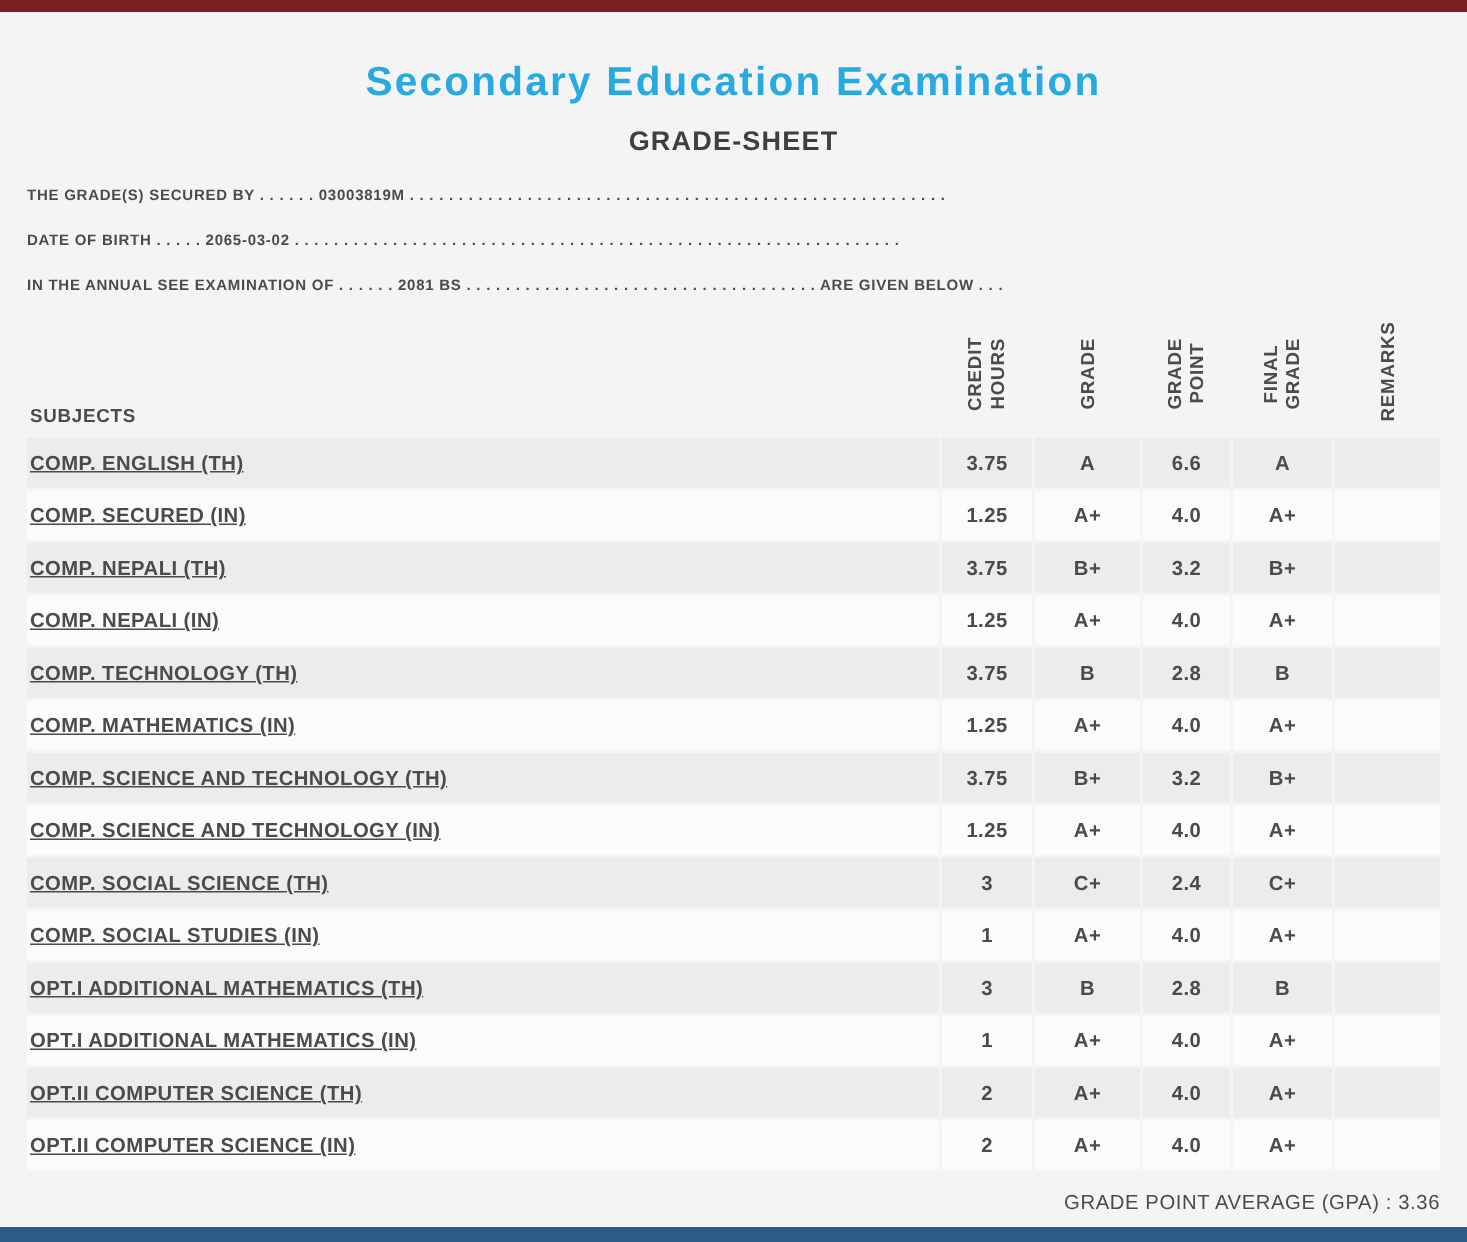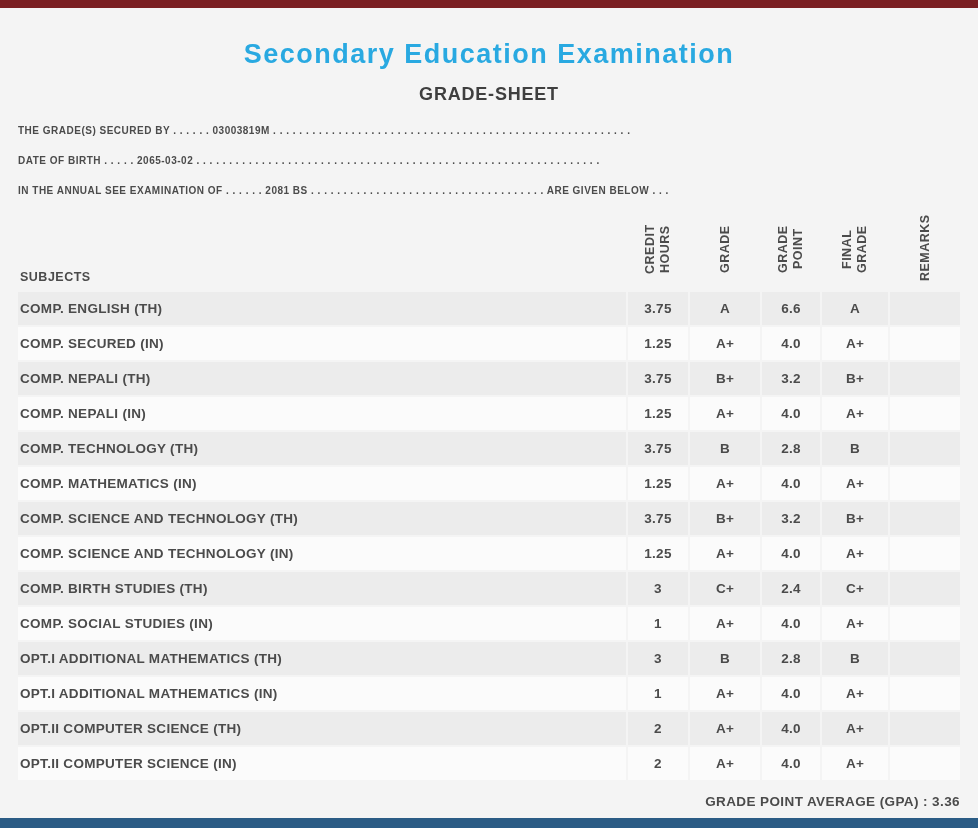--- a/index.html
+++ b/index.html
@@ -85,29 +85,29 @@
     line-height: 1.2;
     white-space: normal;
   }
   td {
     height: 33px;
     font-size: 13.5px;
     font-weight: bold;
     color: #4b4b4b;
     letter-spacing: 0.3px;
   }
-  td.subj { text-align: left; padding-left: 2px; }
+  td.subj { text-align: left; padding-left: 2px; text-decoration: underline; }
   td.val  { text-align: center; }
   tbody tr:nth-child(odd)  td { background: #ececec; }
   tbody tr:nth-child(even) td { background: #fbfbfb; }
   .gpa-line {
     margin: 12px 18px 0 18px;
     text-align: right;
     font-size: 13.5px;
-    font-weight: bold;
+    font-weight: normal;
     color: #4b4b4b;
     letter-spacing: 0.4px;
   }
 </style>
 </head>
 <body>
 
 <div class="topbar"></div>
 
 <h1 class="title">Secondary Education Examination</h1>
@@ -197,21 +197,21 @@
     </tr>
     <tr>
       <td class="subj">COMP. SCIENCE AND TECHNOLOGY (IN)</td>
       <td class="val">1.25</td>
       <td class="val">A+</td>
       <td class="val">4.0</td>
       <td class="val">A+</td>
       <td class="val"></td>
     </tr>
     <tr>
-      <td class="subj">COMP. BIRTH STUDIES (TH)</td>
+      <td class="subj">COMP. SOCIAL SCIENCE (TH)</td>
       <td class="val">3</td>
       <td class="val">C+</td>
       <td class="val">2.4</td>
       <td class="val">C+</td>
       <td class="val"></td>
     </tr>
     <tr>
       <td class="subj">COMP. SOCIAL STUDIES (IN)</td>
       <td class="val">1</td>
       <td class="val">A+</td>

